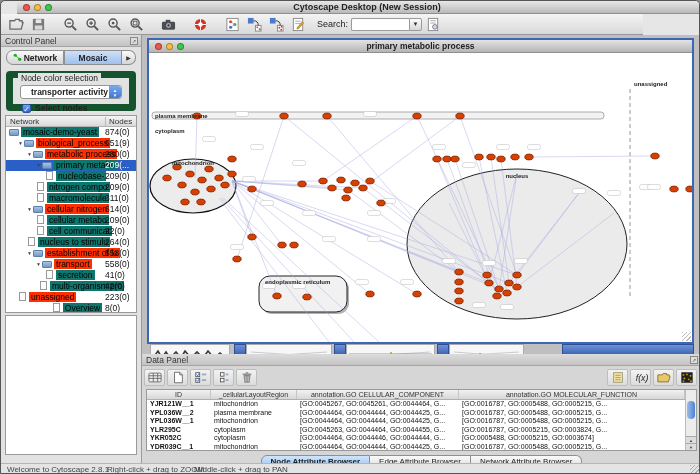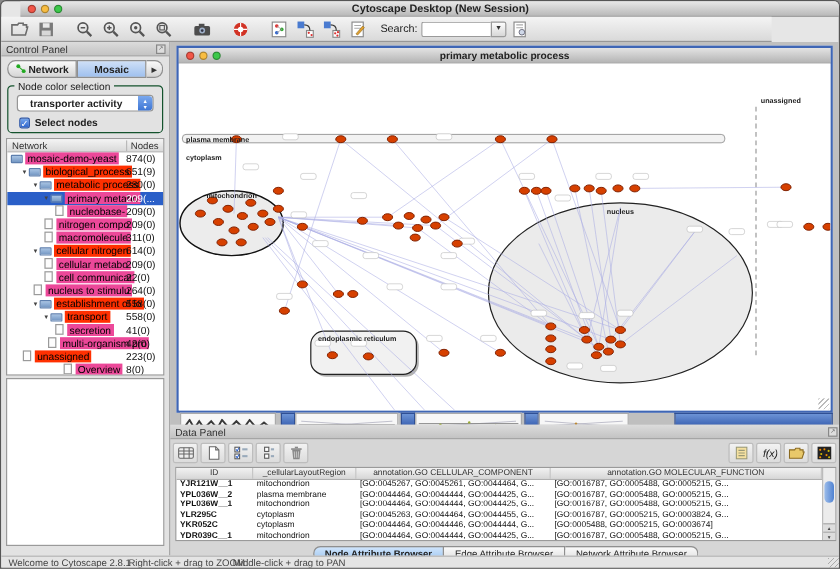--- a/index.html
+++ b/index.html
@@ -24,40 +24,40 @@
   .cpanel{position:absolute;left:0;top:34px;width:141px;height:428px;background:#e2e2e2;border-right:1px solid #9a9a9a;}
   .p-header{position:relative;height:12px;background:linear-gradient(#dcdcdc,#c3c3c3);border-bottom:1px solid #a5a5a5;font-size:8.5px;color:#333;padding-left:4px;line-height:12px;}
   .float-ico{position:absolute;right:3px;top:2px;width:8px;height:8px;border:1px solid #888;background:#ddd;font-size:5px;line-height:6px;text-align:center;color:#555;}
   .cp-tabs{position:absolute;left:5px;top:15px;right:5px;height:15px;display:flex;}
   .cp-tab{flex:1;display:flex;align-items:center;justify-content:center;gap:2px;border:1px solid #8f8f8f;background:linear-gradient(#fafafa,#d5d5d5);font-size:8.5px;font-weight:bold;color:#222;}
   .cp-tab:first-child{border-radius:7px 0 0 7px;}
   .cp-tab.sel{background:linear-gradient(#cfe0f7,#9fc0ee);}
   .cp-tab-arrow{width:14px;border:1px solid #8f8f8f;border-left:none;border-radius:0 7px 7px 0;background:linear-gradient(#fafafa,#d5d5d5);display:flex;align-items:center;justify-content:center;}
   .cp-tab-arrow::after{content:"\25B6";font-size:6px;color:#333;}
   .netico{width:9px;height:9px;}
-  .groupbox{position:absolute;left:5px;top:36px;right:5px;height:40px;border:1px solid #14532d;border-radius:4px;}
+  .groupbox{position:absolute;left:5px;top:36px;right:5px;height:40px;border:7px solid #14532d;border-radius:4px;}
   .gb-legend{position:absolute;top:-5px;left:5px;background:#e2e2e2;padding:0 3px;font-size:8.5px;color:#222;}
   .combo{position:absolute;left:7px;top:7px;right:7px;height:14px;background:#fff;border:1px solid #969696;border-radius:3px;font-size:8.5px;font-weight:bold;color:#222;line-height:12px;padding-left:10px;}
   .combo-step{position:absolute;right:0;top:0;bottom:0;width:12px;background:linear-gradient(#7aa8ee,#3e76d4);border-radius:0 3px 3px 0;color:#fff;font-size:4.5px;line-height:5px;text-align:center;padding-top:2px;}
   .combo-step::before{content:"\25B2";display:block;}
   .combo-step::after{content:"\25BC";display:block;}
   .checkrow{position:absolute;left:9px;top:25px;display:flex;align-items:center;gap:4px;}
   .checkbox{width:9px;height:9px;border-radius:2px;background:linear-gradient(#74a5ec,#2f66cf);border:1px solid #2c56a8;color:#fff;font-size:8px;line-height:9px;text-align:center;}
   .checkbox::after{content:"\2713";}
   .checklbl{font-size:8.5px;font-weight:bold;color:#222;}
   .treebox{position:absolute;left:4px;top:80px;right:4px;height:198px;background:#fff;border:1px solid #9a9a9a;overflow:hidden;}
   .tree-colhead{height:11px;background:linear-gradient(#f4f4f4,#d9d9d9);border-bottom:1px solid #b3b3b3;font-size:8px;color:#333;position:relative;}
   .tree-colhead .c1{position:absolute;left:4px;top:1px;} .tree-colhead .c2{position:absolute;left:99px;top:1px;border-left:1px solid #b9b9b9;padding-left:3px;}
   .trow{position:relative;height:11px;line-height:11px;white-space:nowrap;font-size:8.5px;}
   .trow.sel{background:#2a5fc8;}
   .tarrow{display:inline-block;font-size:5px;color:#444;vertical-align:1px;margin-right:1px;}
   .tfolder{display:inline-block;width:10px;height:7px;background:linear-gradient(#a8c4e4,#7598c4);border:1px solid #5d7fae;border-radius:1px;vertical-align:-1px;margin-right:2px;}
   .tfile{display:inline-block;width:7px;height:9px;background:#fdfdfd;border:1px solid #9a9a9a;vertical-align:-1px;margin:0 3px 0 1px;}
   .lbl{padding:0 2px;color:#000;}
-  .lbl.green{background:#ec4899;} .lbl.red{background:#ff3000;}
+  .lbl.green{background:#0f766e;} .lbl.red{background:#ff3000;}
   .cnt{position:absolute;left:99px;top:0;color:#111;background:transparent;}
   .trow.sel .cnt{color:#fff;}
   .birdseye{position:absolute;left:4px;top:280px;right:4px;bottom:8px;background:#fff;border:1px solid #9a9a9a;}
   
   .desktop{position:absolute;left:141px;top:34px;width:559px;height:428px;background:#bfbfbf;}
   .netwin{position:absolute;left:5px;top:3px;width:547px;height:306px;border:2px solid #3f66b5;background:#fff;}
   .nw-titlebar{position:relative;height:13px;background:linear-gradient(#e3e3e3,#b5b5b5);border-bottom:1px solid #8f8f8f;}
   .nw-titlebar .title{position:absolute;left:0;right:0;top:1px;text-align:center;font-size:8.5px;font-weight:bold;color:#222;}
   .nw-canvas{position:absolute;left:0;top:13px;right:0;bottom:0;background:#fff;overflow:hidden;}
   .grip{position:absolute;right:1px;bottom:1px;width:9px;height:9px;background:repeating-linear-gradient(135deg,#bbb 0 1px,transparent 1px 3px);}

